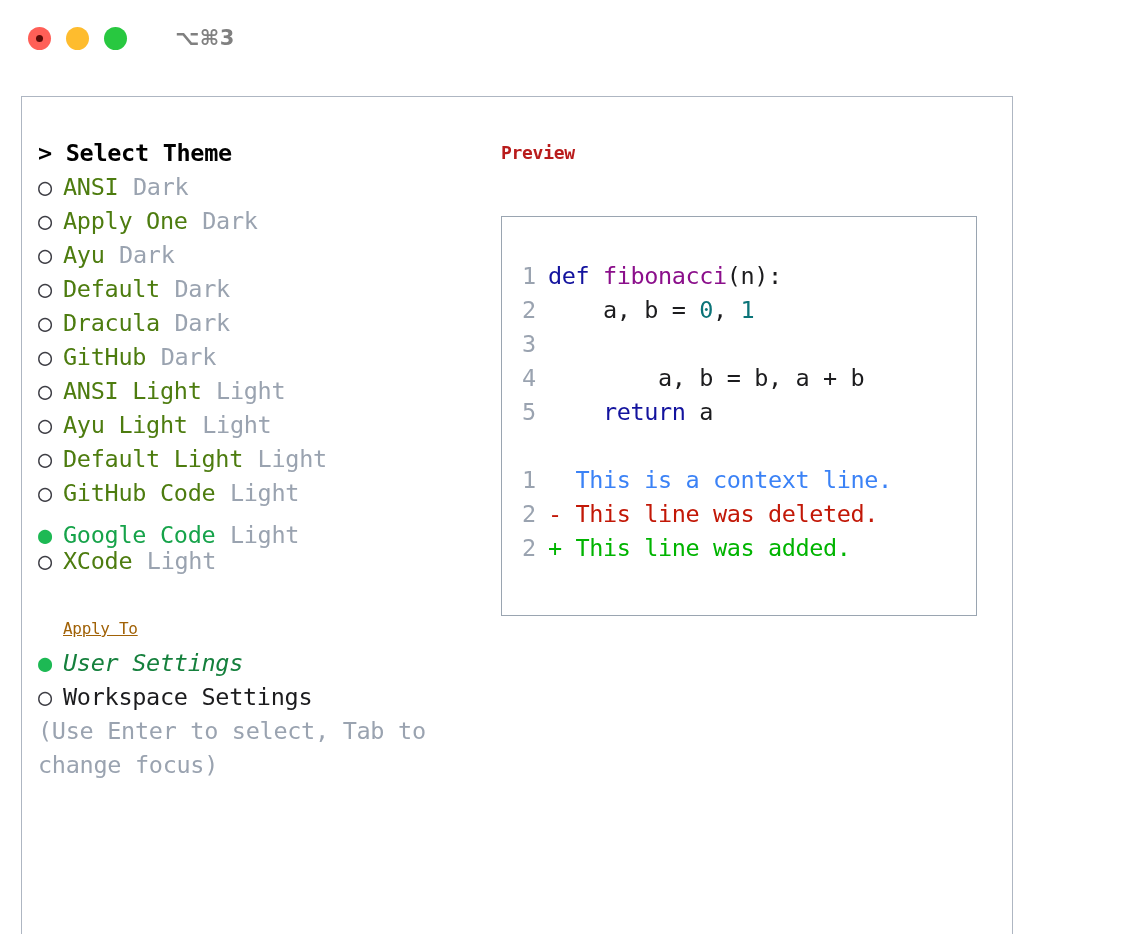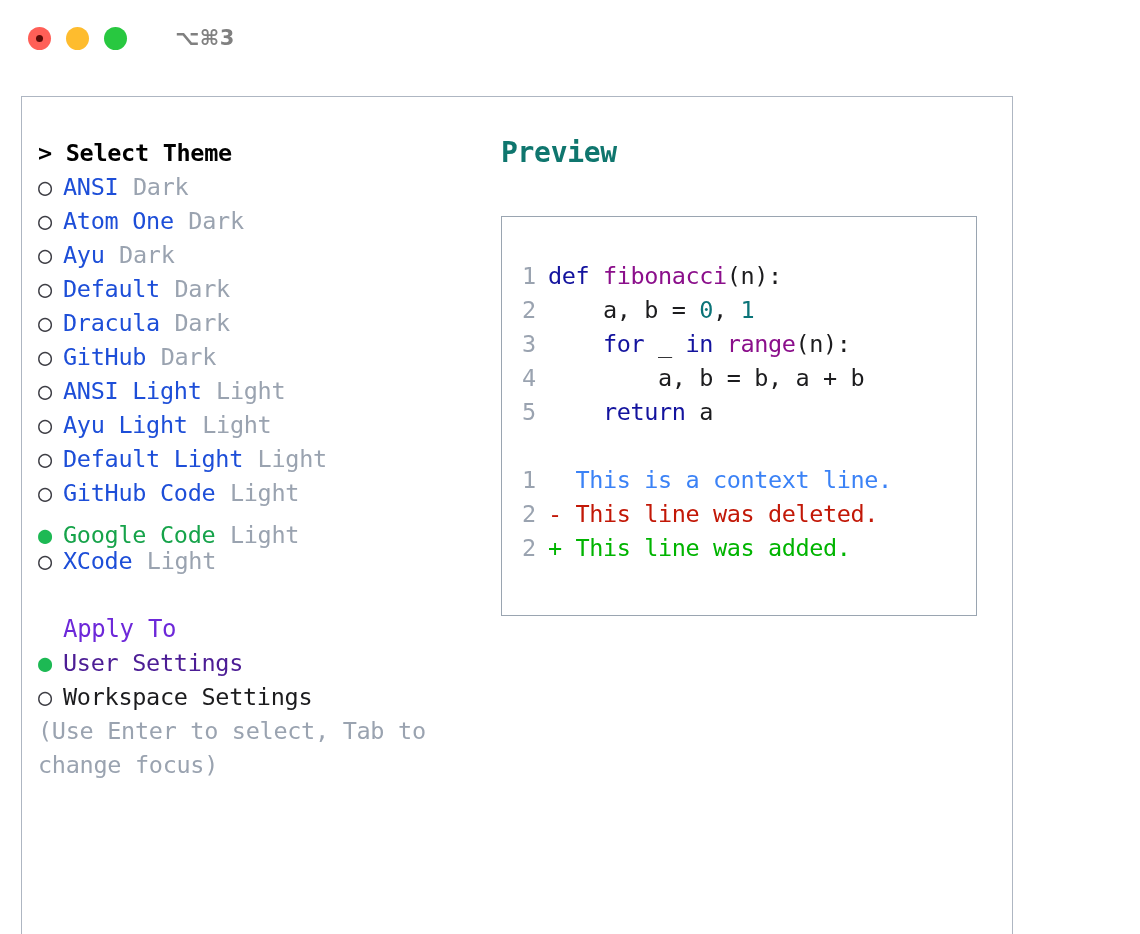--- a/index.html
+++ b/index.html
@@ -110,73 +110,74 @@
   .bullet {
     width: 25px;
     flex: 0 0 25px;
     display: inline-block;
     text-align: left;
     font-size: 23.5px;
     line-height: 34px;
   }
   .bullet.off { color: #3f3f46; }
   .bullet.on  { color: #1db954; }
-  .theme-name { color: #1d4ed8; }
+  .theme-name { color: #4d7c0f; }
   .theme-row.selected .theme-name { color: #16a34a; margin-top: 8px; }
   .theme-variant {
     color: #9aa3b0;
     margin-left: 0.62em;
   }
 
   
   #apply-group {
     margin-top: 34px;
   }
   #apply-to-label {
     height: 34px;
     line-height: 34px;
-    font-size: 24px;
-    color: #6d28d9;
+    font-size: 16px;
+    color: #a16207;
     white-space: pre;
     letter-spacing: -0.3px;
     padding-left: 25px;
     box-sizing: border-box;
+    text-decoration: underline;
   }
   .apply-row {
     display: flex;
     align-items: baseline;
     height: 34px;
     line-height: 34px;
     font-size: 23.5px;
     white-space: pre;
     letter-spacing: -0.3px;
   }
   .apply-row .apply-name { color: #1c1c1e; }
-  .apply-row.selected .apply-name { color: #4c1d95; }
+  .apply-row.selected .apply-name { color: #15803d; font-style: italic; }
 
   
   #hint-text {
     width: 420px;
     font-size: 23.5px;
     line-height: 34px;
     color: #9aa3b0;
     letter-spacing: -0.3px;
   }
 
   
   #preview-column {
     position: absolute;
     left: 479px;
     top: 39px;
     width: 490px;
   }
   #preview-header {
-    font-size: 28px;
+    font-size: 18px;
     font-weight: 700;
-    color: #0f766e;
+    color: #b91c1c;
     letter-spacing: -0.3px;
     line-height: 34px;
     height: 34px;
   }
   #preview-box {
     margin-top: 46px;
     width: 476px;
     height: 400px;
     border: 1.6px solid #9aa5b1;
     box-sizing: border-box;
@@ -227,21 +228,21 @@
   </div>
 
   <div id="main-panel">
 
     <div id="theme-column">
 
       <div id="theme-header">&gt; Select Theme</div>
 
       <div id="theme-list">
           <div class="theme-row"><span class="bullet off">○</span><span class="theme-name">ANSI</span><span class="theme-variant">Dark</span></div>
-          <div class="theme-row"><span class="bullet off">○</span><span class="theme-name">Atom One</span><span class="theme-variant">Dark</span></div>
+          <div class="theme-row"><span class="bullet off">○</span><span class="theme-name">Apply One</span><span class="theme-variant">Dark</span></div>
           <div class="theme-row"><span class="bullet off">○</span><span class="theme-name">Ayu</span><span class="theme-variant">Dark</span></div>
           <div class="theme-row"><span class="bullet off">○</span><span class="theme-name">Default</span><span class="theme-variant">Dark</span></div>
           <div class="theme-row"><span class="bullet off">○</span><span class="theme-name">Dracula</span><span class="theme-variant">Dark</span></div>
           <div class="theme-row"><span class="bullet off">○</span><span class="theme-name">GitHub</span><span class="theme-variant">Dark</span></div>
           <div class="theme-row"><span class="bullet off">○</span><span class="theme-name">ANSI Light</span><span class="theme-variant">Light</span></div>
           <div class="theme-row"><span class="bullet off">○</span><span class="theme-name">Ayu Light</span><span class="theme-variant">Light</span></div>
           <div class="theme-row"><span class="bullet off">○</span><span class="theme-name">Default Light</span><span class="theme-variant">Light</span></div>
           <div class="theme-row"><span class="bullet off">○</span><span class="theme-name">GitHub Code</span><span class="theme-variant">Light</span></div>
           <div class="theme-row selected"><span class="bullet on">●</span><span class="theme-name">Google Code</span><span class="theme-variant">Light</span></div>
           <div class="theme-row"><span class="bullet off">○</span><span class="theme-name">XCode</span><span class="theme-variant">Light</span></div>
@@ -257,21 +258,21 @@
 
       <div id="hint-text">(Use Enter to select, Tab to change focus)</div>
     </div>
 
     <div id="preview-column">
       <div id="preview-header">Preview</div>
       <div id="preview-box">
         <div id="code-block">
             <div class="code-line"><span class="gutter">1</span><span class="code-text"><span class="tok-kw">def </span><span class="tok-fn">fibonacci</span><span class="tok-plain">(n):</span></span></div>
             <div class="code-line"><span class="gutter">2</span><span class="code-text"><span class="tok-plain">    a, b = </span><span class="tok-num">0</span><span class="tok-plain">, </span><span class="tok-num">1</span></span></div>
-            <div class="code-line"><span class="gutter">3</span><span class="code-text"><span class="tok-plain">    </span><span class="tok-kw">for</span><span class="tok-plain"> _ </span><span class="tok-kw">in</span><span class="tok-plain"> </span><span class="tok-fn">range</span><span class="tok-plain">(n):</span></span></div>
+            <div class="code-line"><span class="gutter">3</span></div>
             <div class="code-line"><span class="gutter">4</span><span class="code-text"><span class="tok-plain">        a, b = b, a + b</span></span></div>
             <div class="code-line"><span class="gutter">5</span><span class="code-text"><span class="tok-plain">    </span><span class="tok-kw">return</span><span class="tok-plain"> a</span></span></div>
           </div>
         <div class="blank-line"></div>
         <div id="diff-block">
             <div class="code-line"><span class="gutter">1</span><span class="diff-ctx"> </span><span class="diff-ctx"> This is a context line.</span></div>
             <div class="code-line"><span class="gutter">2</span><span class="diff-del">-</span><span class="diff-del"> This line was deleted.</span></div>
             <div class="code-line"><span class="gutter">2</span><span class="diff-add">+</span><span class="diff-add"> This line was added.</span></div>
           </div>
       </div>

